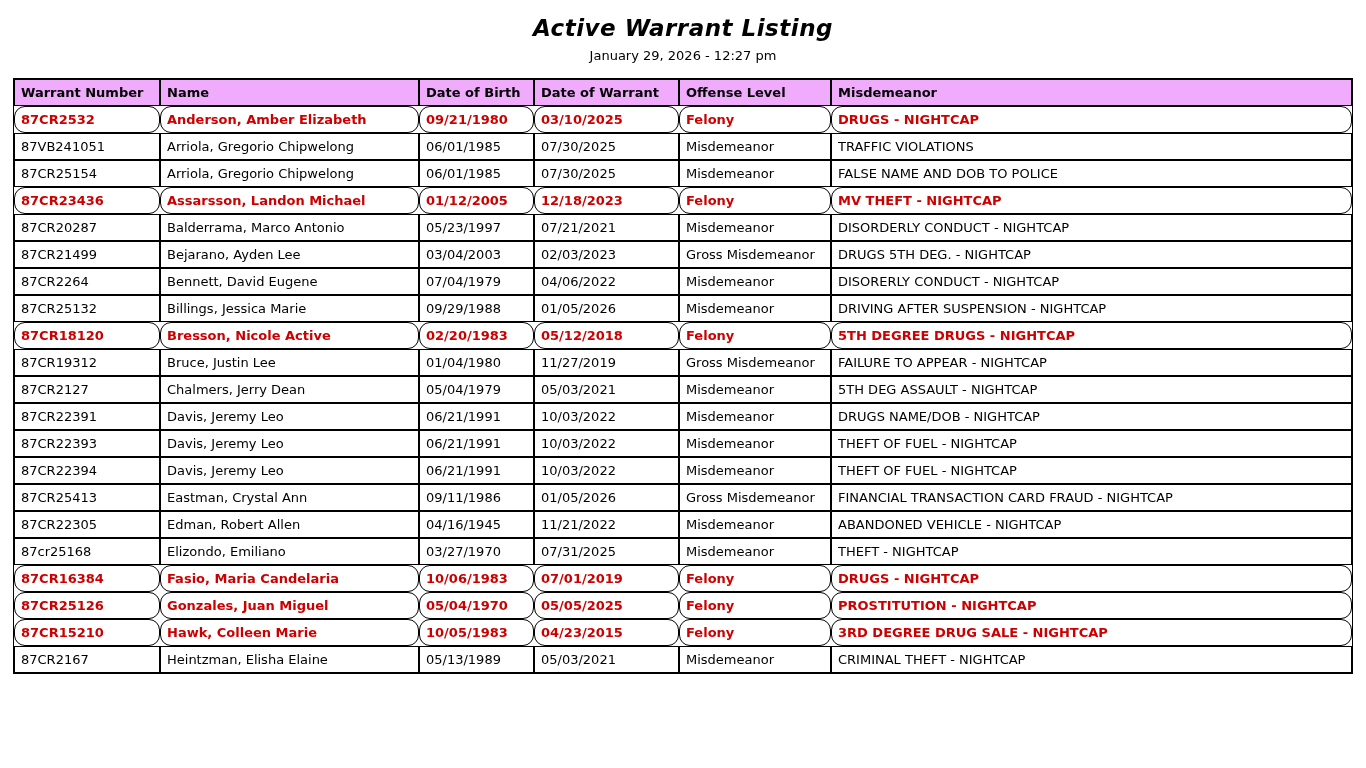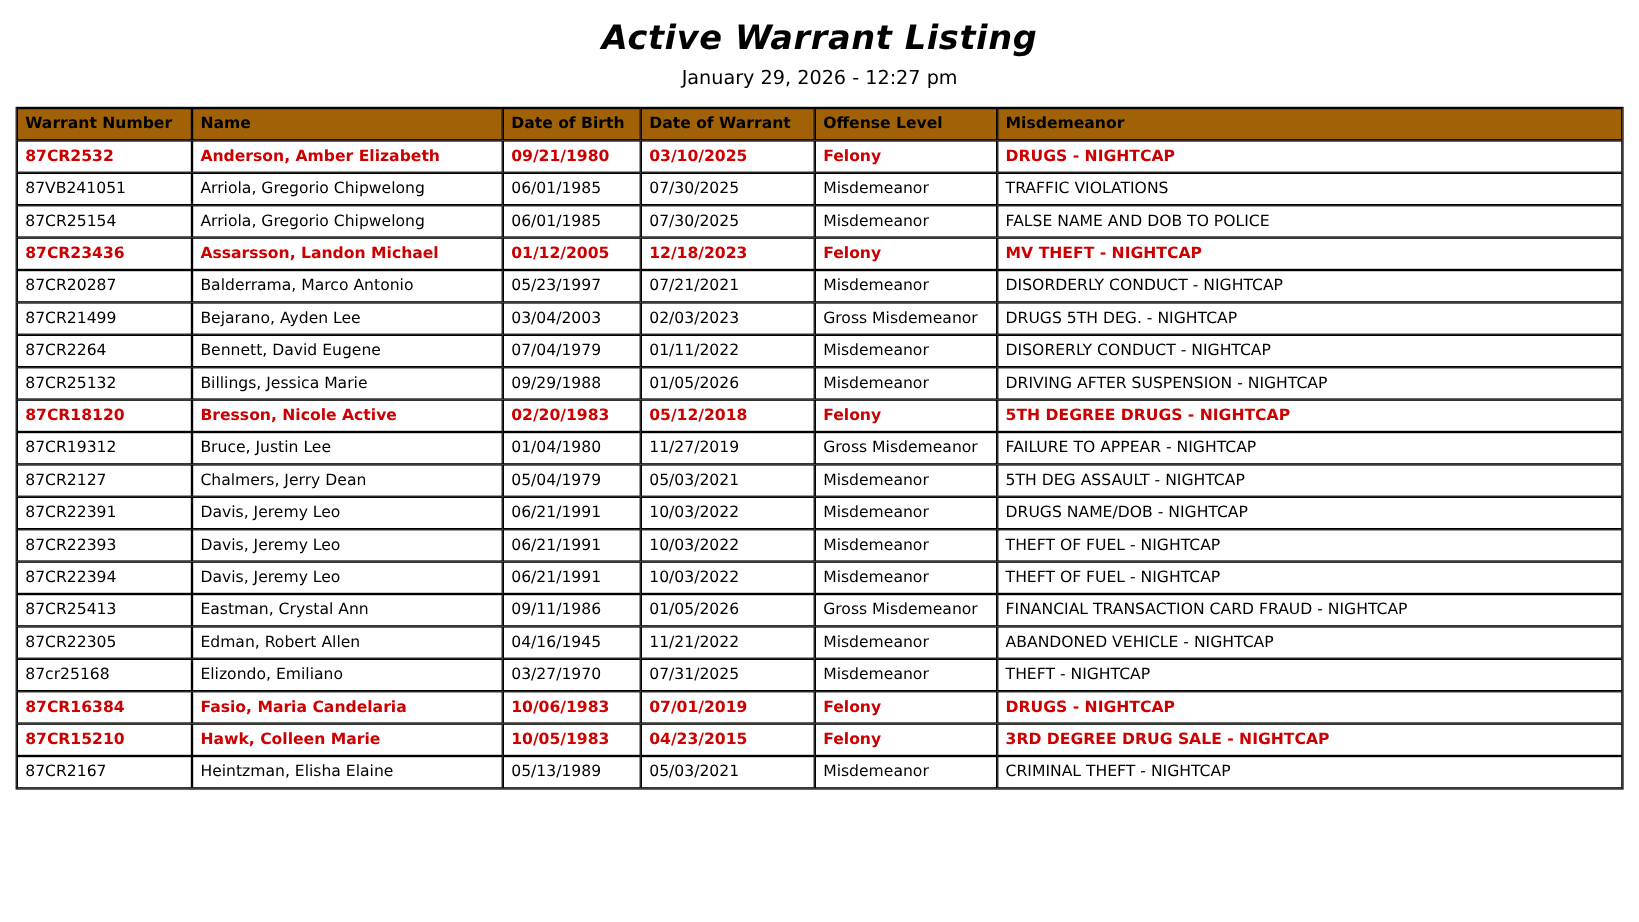--- a/index.html
+++ b/index.html
@@ -12,28 +12,28 @@
     color: #000000;
   }
   .page {
     width: 1366px;
     height: 768px;
     overflow: hidden;
     padding-top: 15px;
   }
   .report-title {
     text-align: center;
-    font-size: 28px;
+    font-size: 23px;
     font-weight: bold;
     font-style: italic;
     letter-spacing: 0.5px;
   }
   .report-subtitle {
     text-align: center;
-    font-size: 16px;
+    font-size: 13px;
     margin-top: 7px;
   }
   table.warrants {
     margin: 15px auto 0 auto;
     width: 1338px;
     border-collapse: separate;
     border-spacing: 0;
     border: 1px solid #000000;
     table-layout: fixed;
   }
@@ -42,25 +42,26 @@
     font-size: 13px;
     padding: 4px 5px 4px 6px;
     height: 27px;
     vertical-align: middle;
     text-align: left;
     white-space: nowrap;
     overflow: hidden;
   }
   table.warrants th {
     font-weight: bold;
-    background: #a16207;
+    background: #f0abfc;
   }
   tr.felony td {
     color: #cc0000;
     font-weight: bold;
+    border-radius: 11px;
   }
   col.c-warrant   { width: 146px; }
   col.c-name      { width: 259px; }
   col.c-dob       { width: 115px; }
   col.c-dow       { width: 145px; }
   col.c-offense   { width: 152px; }
   col.c-desc      { width: 521px; }
 </style>
 </head>
 <body>
@@ -134,21 +135,21 @@
           <td>Bejarano, Ayden Lee</td>
           <td>03/04/2003</td>
           <td>02/03/2023</td>
           <td>Gross Misdemeanor</td>
           <td>DRUGS 5TH DEG. - NIGHTCAP</td>
         </tr>
         <tr>
           <td>87CR2264</td>
           <td>Bennett, David Eugene</td>
           <td>07/04/1979</td>
-          <td>01/11/2022</td>
+          <td>04/06/2022</td>
           <td>Misdemeanor</td>
           <td>DISORERLY CONDUCT - NIGHTCAP</td>
         </tr>
         <tr>
           <td>87CR25132</td>
           <td>Billings, Jessica Marie</td>
           <td>09/29/1988</td>
           <td>01/05/2026</td>
           <td>Misdemeanor</td>
           <td>DRIVING AFTER SUSPENSION - NIGHTCAP</td>
@@ -227,20 +228,28 @@
         </tr>
         <tr class="felony">
           <td>87CR16384</td>
           <td>Fasio, Maria Candelaria</td>
           <td>10/06/1983</td>
           <td>07/01/2019</td>
           <td>Felony</td>
           <td>DRUGS - NIGHTCAP</td>
         </tr>
         <tr class="felony">
+          <td>87CR25126</td>
+          <td>Gonzales, Juan Miguel</td>
+          <td>05/04/1970</td>
+          <td>05/05/2025</td>
+          <td>Felony</td>
+          <td>PROSTITUTION - NIGHTCAP</td>
+        </tr>
+        <tr class="felony">
           <td>87CR15210</td>
           <td>Hawk, Colleen Marie</td>
           <td>10/05/1983</td>
           <td>04/23/2015</td>
           <td>Felony</td>
           <td>3RD DEGREE DRUG SALE - NIGHTCAP</td>
         </tr>
         <tr>
           <td>87CR2167</td>
           <td>Heintzman, Elisha Elaine</td>

